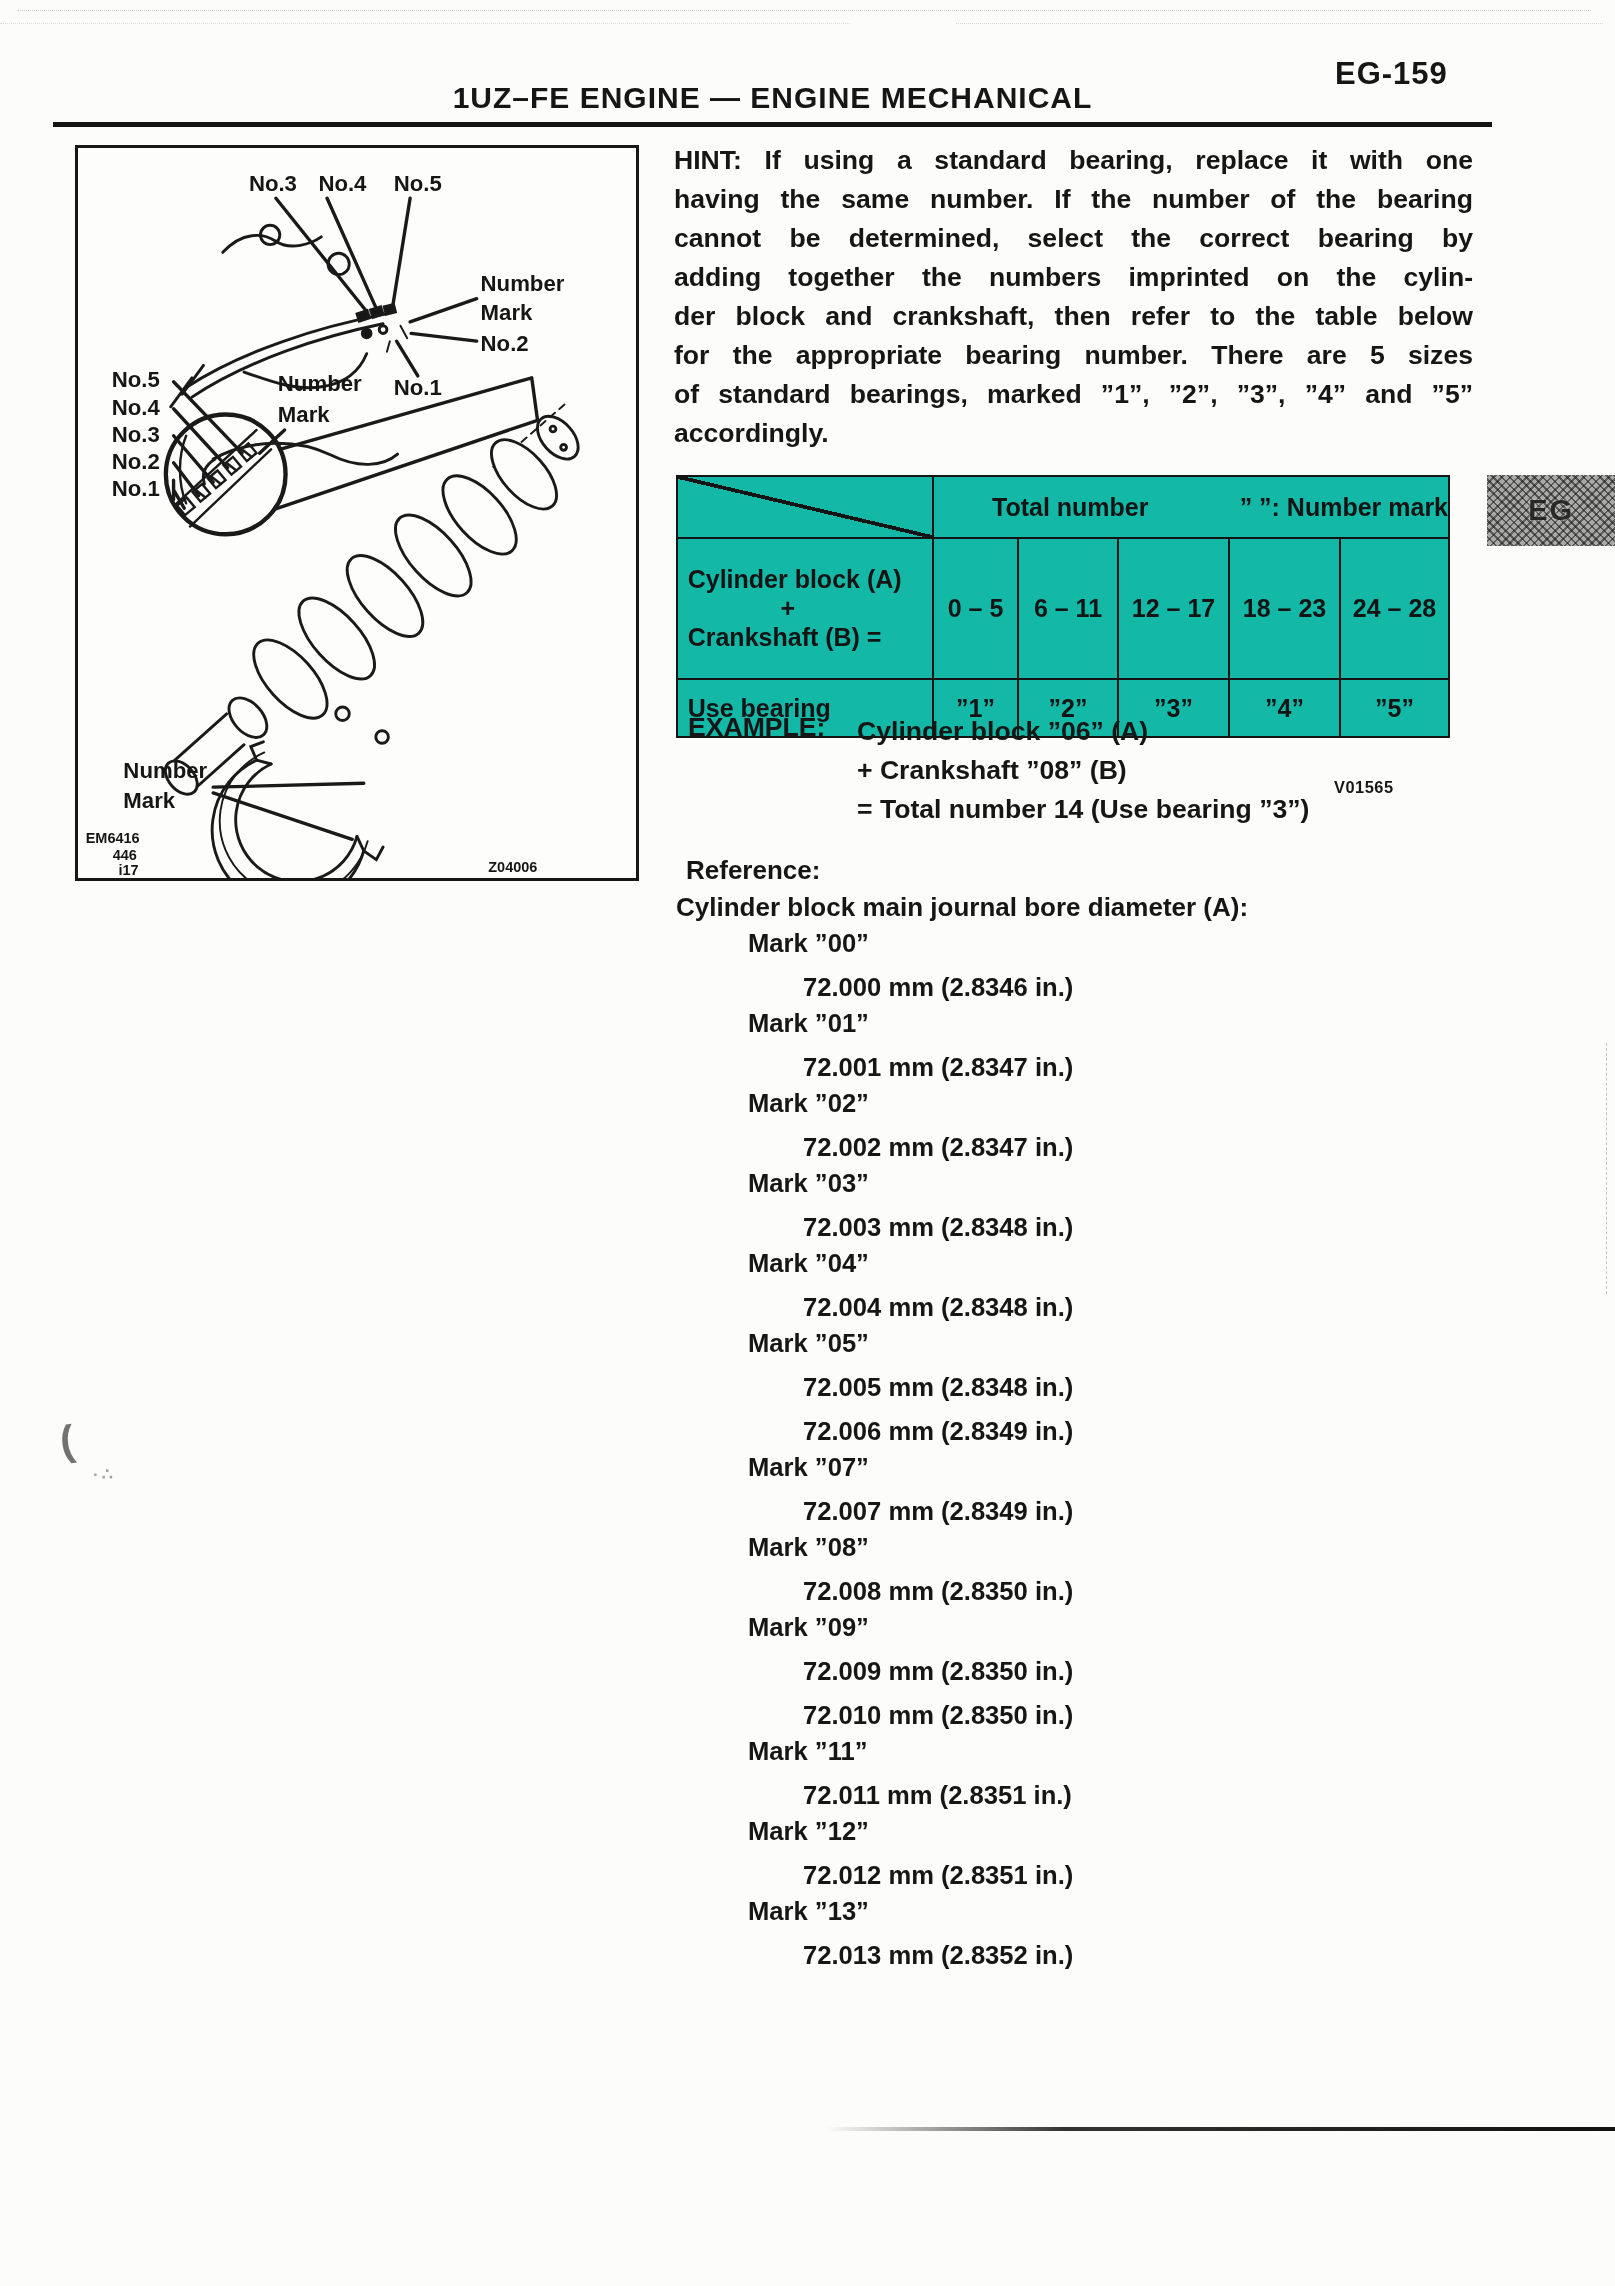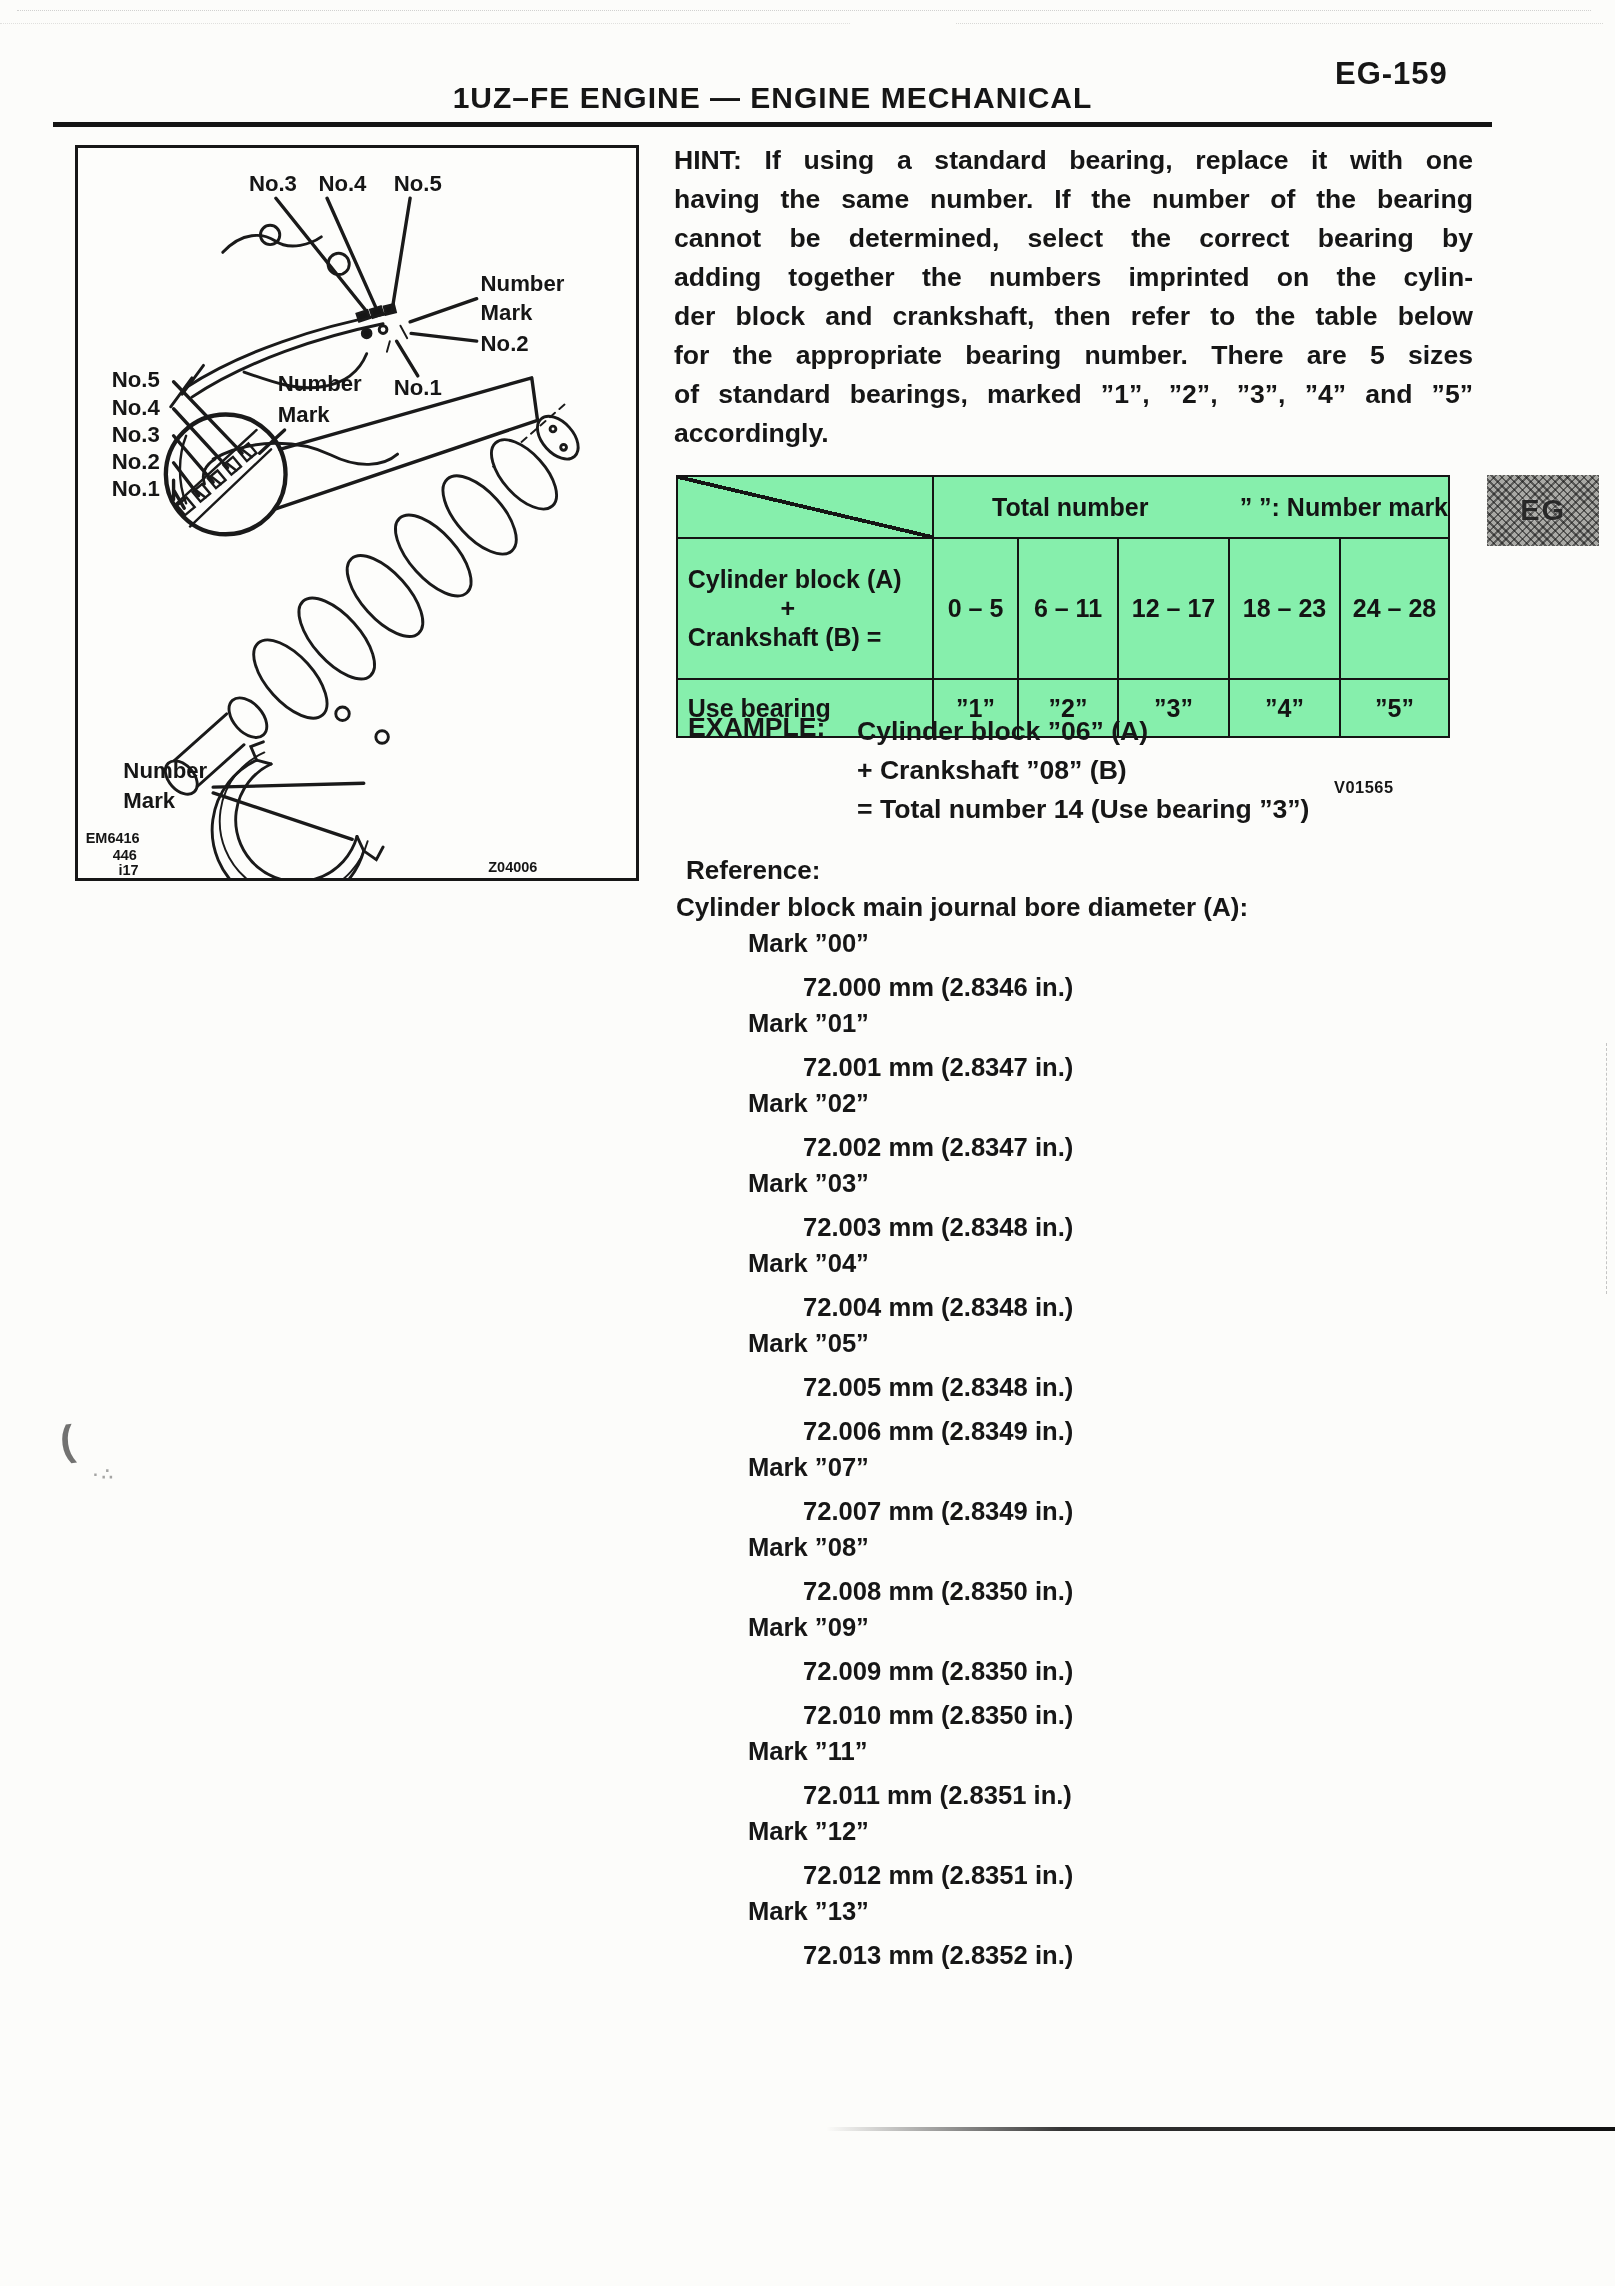--- a/index.html
+++ b/index.html
@@ -25,40 +25,40 @@
   .bottom-line{left:826px;top:2127px;width:790px;height:3.9px;
     background:linear-gradient(to right,rgba(17,17,17,0),rgba(17,17,17,.85) 30%,#111);}
   .right-dashes{left:1606px;top:1043px;height:251px;width:0;border-left:1.9px dashed rgba(0,0,0,.22);}
   
   .figure-box{left:75px;top:145px;width:558px;height:730px;border:3.9px solid #171717;background:#fdfdfb;}
   svg text{font-family:"Liberation Sans",sans-serif;font-weight:700;fill:#161616;}
   svg .lbl{font-size:23px;}
   svg .code{font-size:15px;}
   
   .eg-tab{
-    left:1487px;top:475px;width:112px;height:71px;
+    left:1487px;top:475px;width:128px;height:71px;
     background-color:#a9a9a5;
     background-image:
       repeating-linear-gradient(45deg,rgba(20,20,20,.55) 0 1.9px,transparent 1.9px 5.8px),
       repeating-linear-gradient(-45deg,rgba(20,20,20,.5) 0 1.9px,transparent 1.9px 5.8px);
     display:flex;align-items:center;justify-content:center;
   }
   .eg-tab span{
     font-size:29px;letter-spacing:1.9px;color:rgba(25,25,25,.9);
     text-shadow:0 0 2.9px rgba(255,255,255,.55);
   }
   
   .hint{left:674px;top:141px;width:799px;font-size:26.6px;line-height:39px;}
   .hint div{text-align:justify;text-align-last:justify;white-space:nowrap;}
   .hint div.last{text-align-last:left;}
   
   table.sel{
     position:absolute;left:676px;top:475px;width:772px;
     border-collapse:collapse;table-layout:fixed;
-    font-size:25px;color:#141414;background:#86efac;
+    font-size:25px;color:#141414;background:#14b8a6;
   }
   table.sel td{border:2.9px solid #141414;text-align:center;vertical-align:middle;padding:0;}
   td.corner{
     background-image:linear-gradient(to top right,
       transparent calc(50% - 1.9px),#141414 calc(50% - 1.9px),#141414 calc(50% + 1.9px),transparent calc(50% + 1.9px));
   }
   tr.hdr td{height:60px;}
   tr.mid td{height:139px;}
   tr.bot td{height:56px;}
   td.thead-cell{padding:0 13.5px;}

